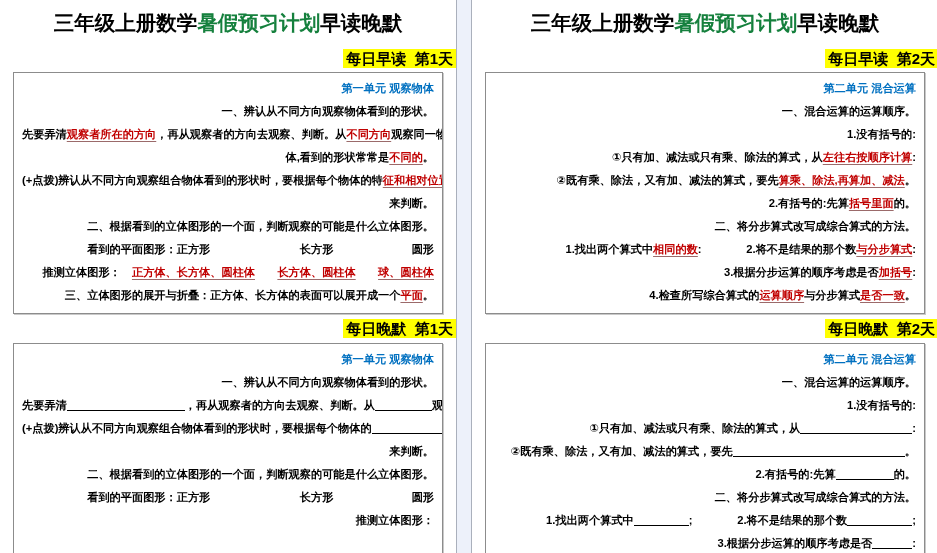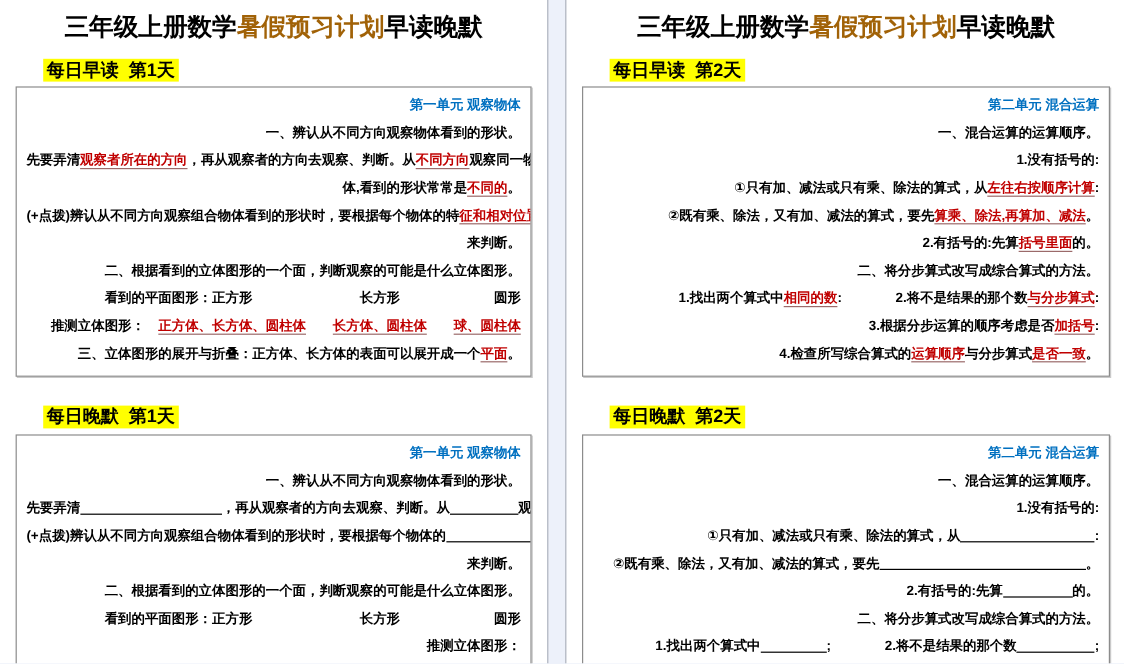--- a/index.html
+++ b/index.html
@@ -12,28 +12,28 @@
     position:absolute; top:0; height:553px; background:#ffffff; overflow:hidden;
   }
   .page-left  { left:0;   width:456px; border-right:1px solid #aab0bc; }
   .page-right { left:471px; width:466px; border-left:1px solid #aab0bc; }
 
   .page-title {
     padding-top:10px; text-align:center;
     font-size:20.5px; line-height:26px; font-weight:700; color:#000;
     white-space:nowrap;
   }
-  .page-title .t-red { color:#a16207;font-family:Liberation Serif, serif; }
+  .page-title .t-red { color:#15803d;font-family:Liberation Serif, serif; }
 
-  .banner { margin-top:13px; text-align:left; line-height:19px;padding-left:36px; }
+  .banner { margin-top:13px; text-align:right; line-height:19px;padding-left:36px; }
   .banner .hl {
     background:#ffff00; color:#000; font-size:15px; font-weight:700;
     padding:1px 3px; white-space:pre;
   }
-  .banner-evening { margin-top:24px; }
+  .banner-evening { margin-top:5px; }
 
   .content-box {
     margin:4px 13px 0; border:1px solid #8c8c8c;
     box-shadow:1px 1px 0 #c9c9c9;
     padding:4px 8px 6px; overflow:hidden; background:#fff;text-align:right;
   }
   .content-box.evening { margin-top:5px; height:215px; }
 
   .unit {
     color:#0070c0; font-weight:700; font-size:11.2px; line-height:23px;

